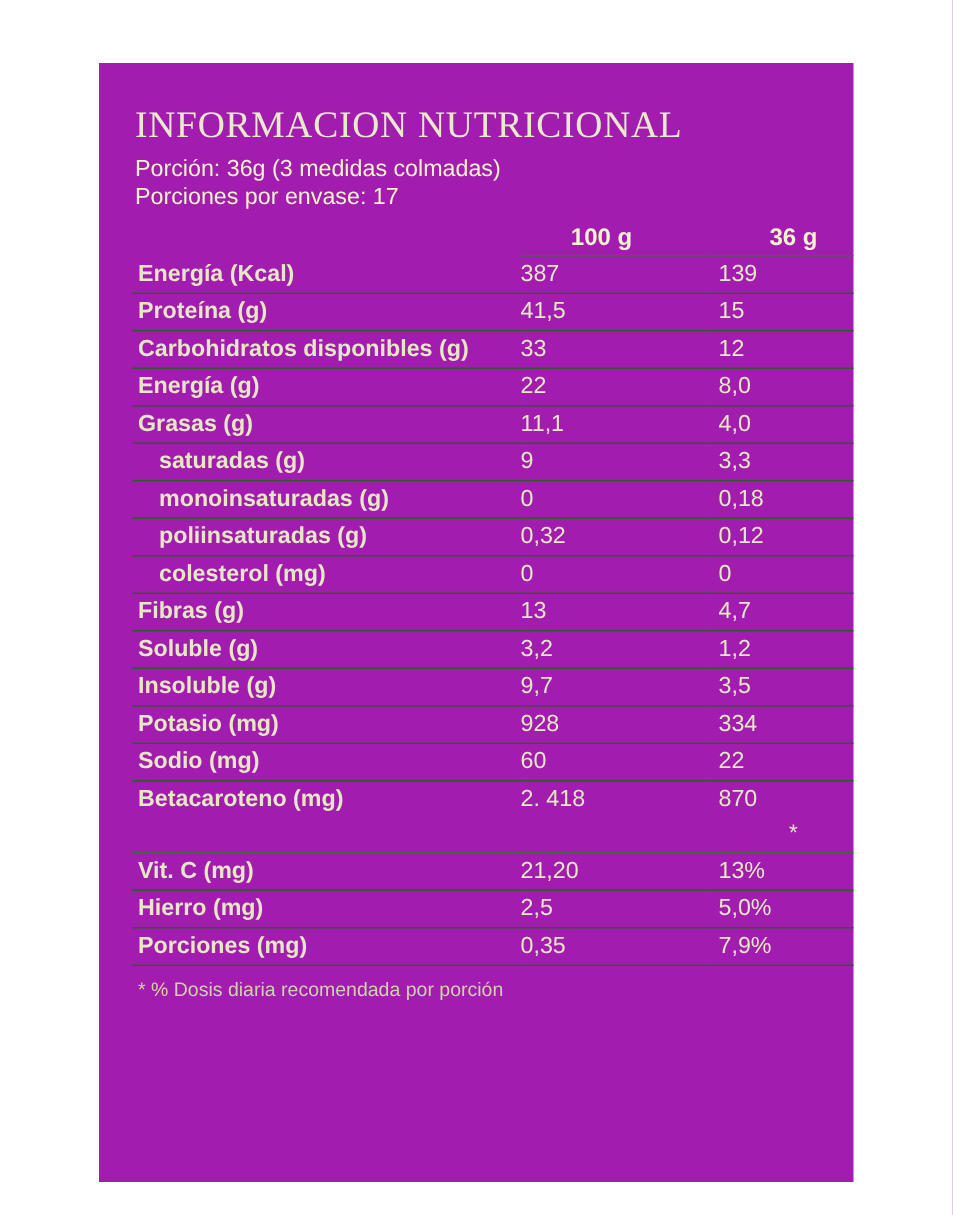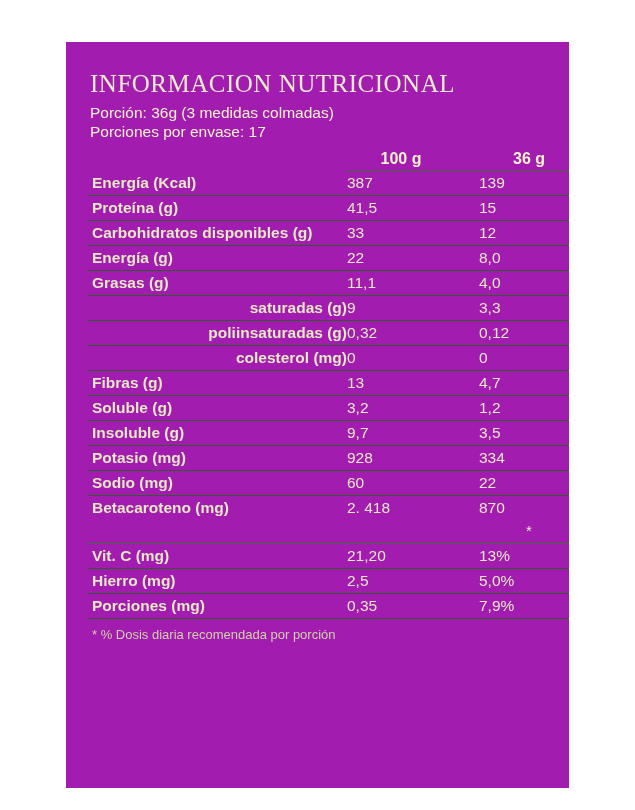--- a/index.html
+++ b/index.html
@@ -62,21 +62,21 @@
     text-align: center;
   }
   tr.hdr td.lbl { border-bottom: none; }
   .lbl { width: 255px; text-align: left; padding-left: 4px !important; font-weight: bold; }
   .c1 { width: 108px; padding-right: 16px !important; }
   .c2 { width: 100px; text-align: left; padding-left: 8px !important; }
   tr.row td {
     border-bottom: 1px solid #2f5a2d;
   }
   tr.row.nosep td { border-bottom: none; margin-top: 28px; }
-  td.indent { padding-left: 18px !important; text-align: right; }
+  td.indent { padding-left: 18px !important; }
   tr.star td {
     text-align: center;
     border-bottom: 1.5px solid #3f6b3a;
     color: #e6e8c4;
     font-size: 15px;
     padding-top: 2px;
     padding-bottom: 4px;
   }
   tr.star td.lbl, tr.star td.c1 { border-bottom: 1.5px solid #3f6b3a; }
   .footnote {
@@ -129,20 +129,25 @@
         <td class="lbl">Grasas (g)</td>
         <td class="c1">11,1</td>
         <td class="c2">4,0</td>
       </tr>
       <tr class="row">
         <td class="lbl indent">saturadas (g)</td>
         <td class="c1">9</td>
         <td class="c2">3,3</td>
       </tr>
       <tr class="row">
+        <td class="lbl indent">monoinsaturadas (g)</td>
+        <td class="c1">0</td>
+        <td class="c2">0,18</td>
+      </tr>
+      <tr class="row">
         <td class="lbl indent">poliinsaturadas (g)</td>
         <td class="c1">0,32</td>
         <td class="c2">0,12</td>
       </tr>
       <tr class="row">
         <td class="lbl indent">colesterol (mg)</td>
         <td class="c1">0</td>
         <td class="c2">0</td>
       </tr>
       <tr class="row">

